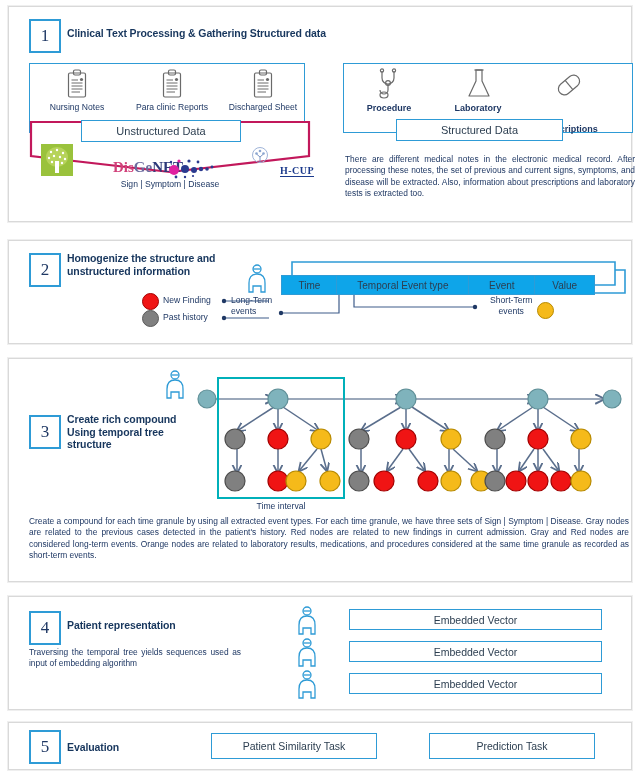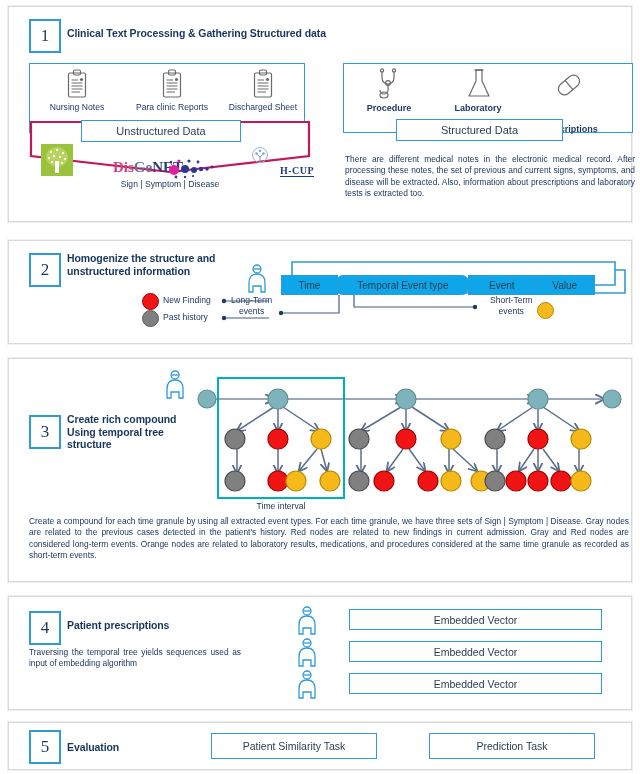--- a/index.html
+++ b/index.html
@@ -47,21 +47,21 @@
   .icon-cap.bold{font-weight:bold;font-size:9px;}
   svg{display:block;overflow:visible;}
   .abs{position:absolute;}
   
   .cellrow{position:absolute;display:flex;}
   .cell{
     border:1.6px solid #2e9bd6;background:#0ea5e9;box-sizing:border-box;
     display:flex;align-items:center;justify-content:center;
     font-size:10px;color:#2c3e50;height:20px;margin-right:-1.6px;
   }
-  .legend-txt{position:absolute;font-size:8.6px;color:#1f3864;white-space:nowrap;text-align:center;}
+  .legend-txt{position:absolute;font-size:8.6px;color:#1f3864;white-space:nowrap;}
   .dotleg{position:absolute;border-radius:50%;}
   
   .embed{
     position:absolute;border:1.8px solid #2e9bd6;background:#fff;
     box-sizing:border-box;display:flex;align-items:center;justify-content:center;
     font-size:10.5px;color:#2c3e50;
   }
   .evalbtn{
     position:absolute;border:1.8px solid #2e9bd6;background:#fff;
     box-sizing:border-box;display:flex;align-items:center;justify-content:center;
@@ -246,21 +246,21 @@
   <div class="abs" style="left:238px;top:22px;">
     <svg width="20" height="32" viewBox="0 0 20 32">
       <path d="M10 2 a4 4 0 0 1 0 8 a4 4 0 0 1 0 -8" fill="none" stroke="#2e9bd6" stroke-width="1.3"></path>
       <line x1="6.5" y1="6" x2="13.5" y2="6" stroke="#2e9bd6" stroke-width="1.3"></line>
       <path d="M10 11 C4 11 2 15 2 20 v9 h4 v-6 h8 v6 h4 v-9 c0 -5 -2 -9 -8 -9 z" fill="none" stroke="#2e9bd6" stroke-width="1.3"></path>
     </svg>
   </div>
 
   <div class="cellrow" style="left:272px;top:34px;">
     <div class="cell" style="width:57px;">Time</div>
-    <div class="cell" style="width:133px;border-radius:7px;">Temporal Event type</div>
+    <div class="cell" style="width:133px;">Temporal Event type</div>
     <div class="cell" style="width:68px;">Event</div>
     <div class="cell" style="width:61px;">Value</div>
   </div>
 
   <div class="dotleg" style="left:133px;top:52px;width:15px;height:15px;background:#f01414;border:1px solid #a40000;"></div>
   <div class="legend-txt" style="left:154px;top:54px;">New Finding</div>
   <div class="dotleg" style="left:133px;top:69px;width:15px;height:15px;background:#808080;border:1px solid #5a5a5a;"></div>
   <div class="legend-txt" style="left:154px;top:71px;">Past history</div>
 
   <div class="legend-txt" style="left:222px;top:54px;line-height:11px;">Long-Term<br>events</div>
@@ -392,21 +392,21 @@
   </div>
 
   <div class="cap" style="left:232px;top:142px;width:80px;">Time interval</div>
 
   <div class="para" style="left:20px;top:157px;width:600px;">Create a compound for each time granule by using all extracted event types. For each time granule, we have three sets of Sign | Symptom | Disease. Gray nodes are related to the previous cases detected in the patient's history. Red nodes are related to new findings in current admission. Gray and Red nodes are considered long-term events. Orange nodes are related to laboratory results, medications, and procedures considered at the same time granule as recorded as short-term events.</div>
 </div>
 
 <div class="panel" style="top:596px;height:112px;">
 
   <div class="step-badge" style="left:20px;top:14px;">4</div>
-  <div class="step-title" style="left:58px;top:22px;width:180px;">Patient prescriptions</div>
+  <div class="step-title" style="left:58px;top:22px;width:180px;">Patient representation</div>
   <div class="para" style="left:20px;top:50px;width:212px;">Traversing the temporal tree yields sequences used as input of embedding algorithm</div>
 
   <div class="abs" style="left:288px;top:8px;">
     <svg width="20" height="32" viewBox="0 0 20 32">
       <path d="M10 2 a4 4 0 0 1 0 8 a4 4 0 0 1 0 -8" fill="none" stroke="#2e9bd6" stroke-width="1.3"></path>
       <line x1="6.5" y1="6" x2="13.5" y2="6" stroke="#2e9bd6" stroke-width="1.3"></line>
       <path d="M10 11 C4 11 2 15 2 20 v9 h4 v-6 h8 v6 h4 v-9 c0 -5 -2 -9 -8 -9 z" fill="none" stroke="#2e9bd6" stroke-width="1.3"></path>
     </svg>
   </div>
   <div class="abs" style="left:288px;top:40px;">

